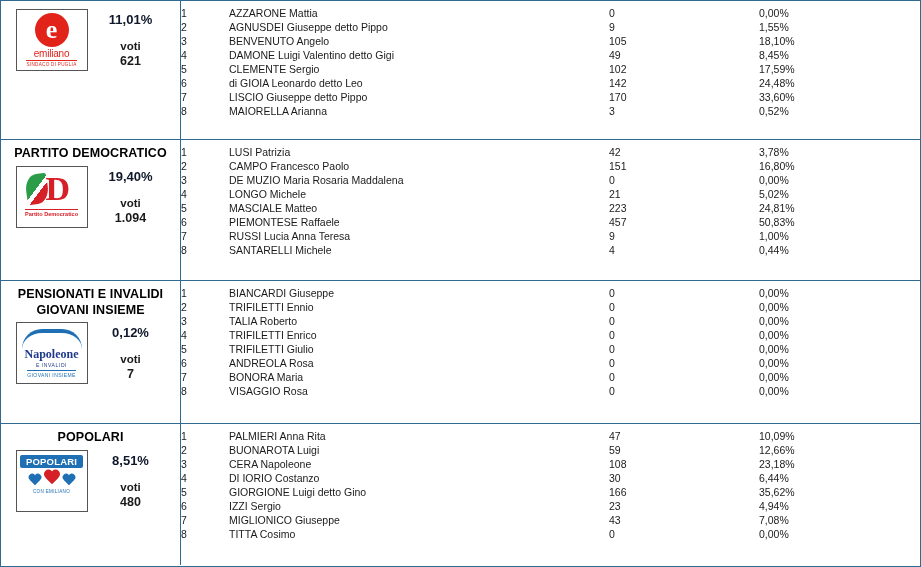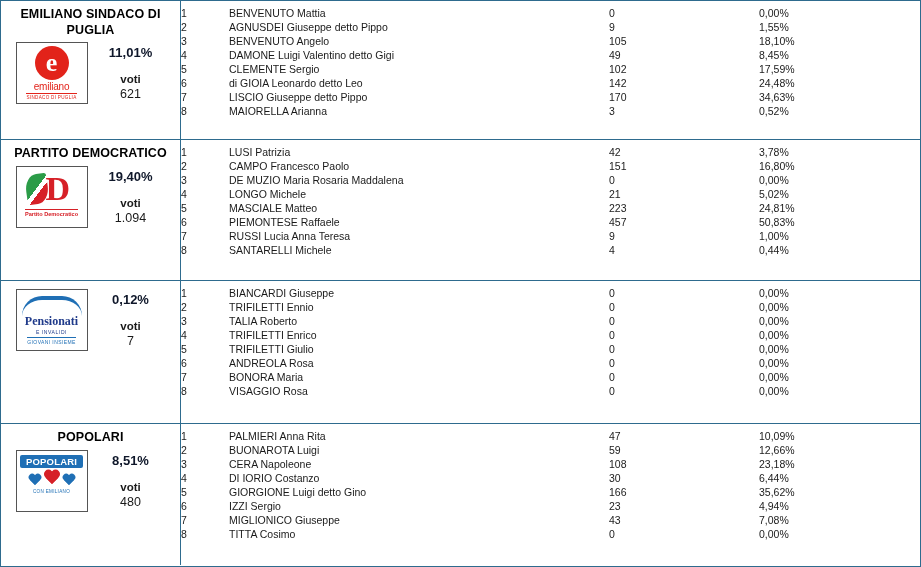--- a/index.html
+++ b/index.html
@@ -88,21 +88,21 @@
     white-space: nowrap;
   }
   .voti-label {
     font-weight: bold;
     font-size: 11.5px;
     margin-top: 12px;
     text-align: center;
     line-height: 1.3;
   }
   .voti-num {
-    font-weight: normal;
+    font-weight: bold;
     font-size: 12.5px;
     text-align: center;
   }
 
   .right-col {
     flex: 1 1 auto;
     box-sizing: border-box;
     padding: 6px 0 0 0;
   }
   table.cands {
@@ -290,40 +290,39 @@
     margin-top: 1px;
   }
 </style>
 </head>
 <body>
 
 <div id="page">
 
   <div class="party-block h1">
     <div class="left-col">
-      <div class="party-name">EMILIANO SINDACO DI PUGLIA</div>
       <div class="logo-row">
         <div class="logo-box logo-emiliano">
           <div class="e-circle">e</div>
           <div class="e-name">emiliano</div>
           <div class="e-sub">SINDACO DI PUGLIA</div>
         </div>
         <div class="pct-block">
           <div class="pct">11,01%</div>
           <div class="voti-label">voti</div>
           <div class="voti-num">621</div>
         </div>
       </div>
     </div>
     <div class="right-col">
       <table class="cands">
         <tbody>
             <tr>
           <td class="num">1</td>
-          <td class="nm">BENVENUTO Mattia</td>
+          <td class="nm">AZZARONE Mattia</td>
           <td class="vt">0</td>
           <td class="pc">0,00%</td>
         </tr>
         <tr>
           <td class="num">2</td>
           <td class="nm">AGNUSDEI Giuseppe detto Pippo</td>
           <td class="vt">9</td>
           <td class="pc">1,55%</td>
         </tr>
         <tr>
@@ -347,21 +346,21 @@
         <tr>
           <td class="num">6</td>
           <td class="nm">di GIOIA Leonardo detto Leo</td>
           <td class="vt">142</td>
           <td class="pc">24,48%</td>
         </tr>
         <tr>
           <td class="num">7</td>
           <td class="nm">LISCIO Giuseppe detto Pippo</td>
           <td class="vt">170</td>
-          <td class="pc">34,63%</td>
+          <td class="pc">33,60%</td>
         </tr>
         <tr>
           <td class="num">8</td>
           <td class="nm">MAIORELLA Arianna</td>
           <td class="vt">3</td>
           <td class="pc">0,52%</td>
         </tr>
       </tbody>
         </table>
     </div>
@@ -436,24 +435,25 @@
           <td class="vt">4</td>
           <td class="pc">0,44%</td>
         </tr>
       </tbody>
         </table>
     </div>
   </div>
 
   <div class="party-block h3">
     <div class="left-col">
+      <div class="party-name">PENSIONATI E INVALIDI GIOVANI INSIEME</div>
       <div class="logo-row">
         <div class="logo-box logo-pens">
           <div class="p-arc"></div>
-          <div class="p-main">Pensionati</div>
+          <div class="p-main">Napoleone</div>
           <div class="p-sub1">E INVALIDI</div>
           <div class="p-sub2">GIOVANI INSIEME</div>
         </div>
         <div class="pct-block">
           <div class="pct">0,12%</div>
           <div class="voti-label">voti</div>
           <div class="voti-num">7</div>
         </div>
       </div>
     </div>

